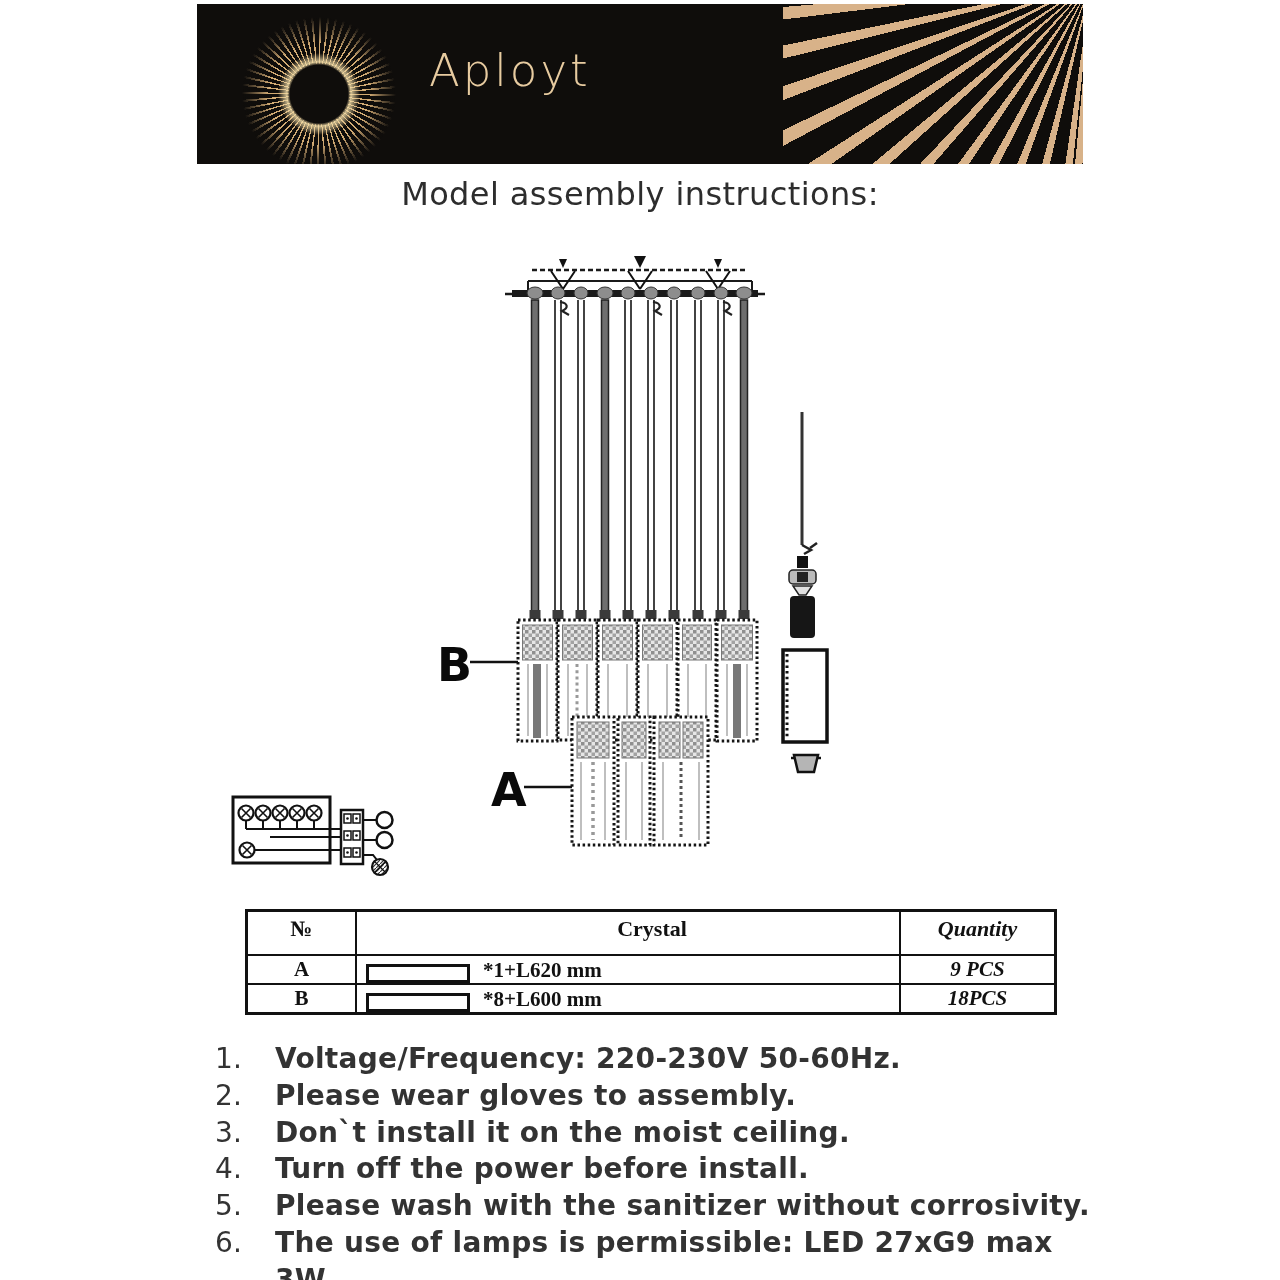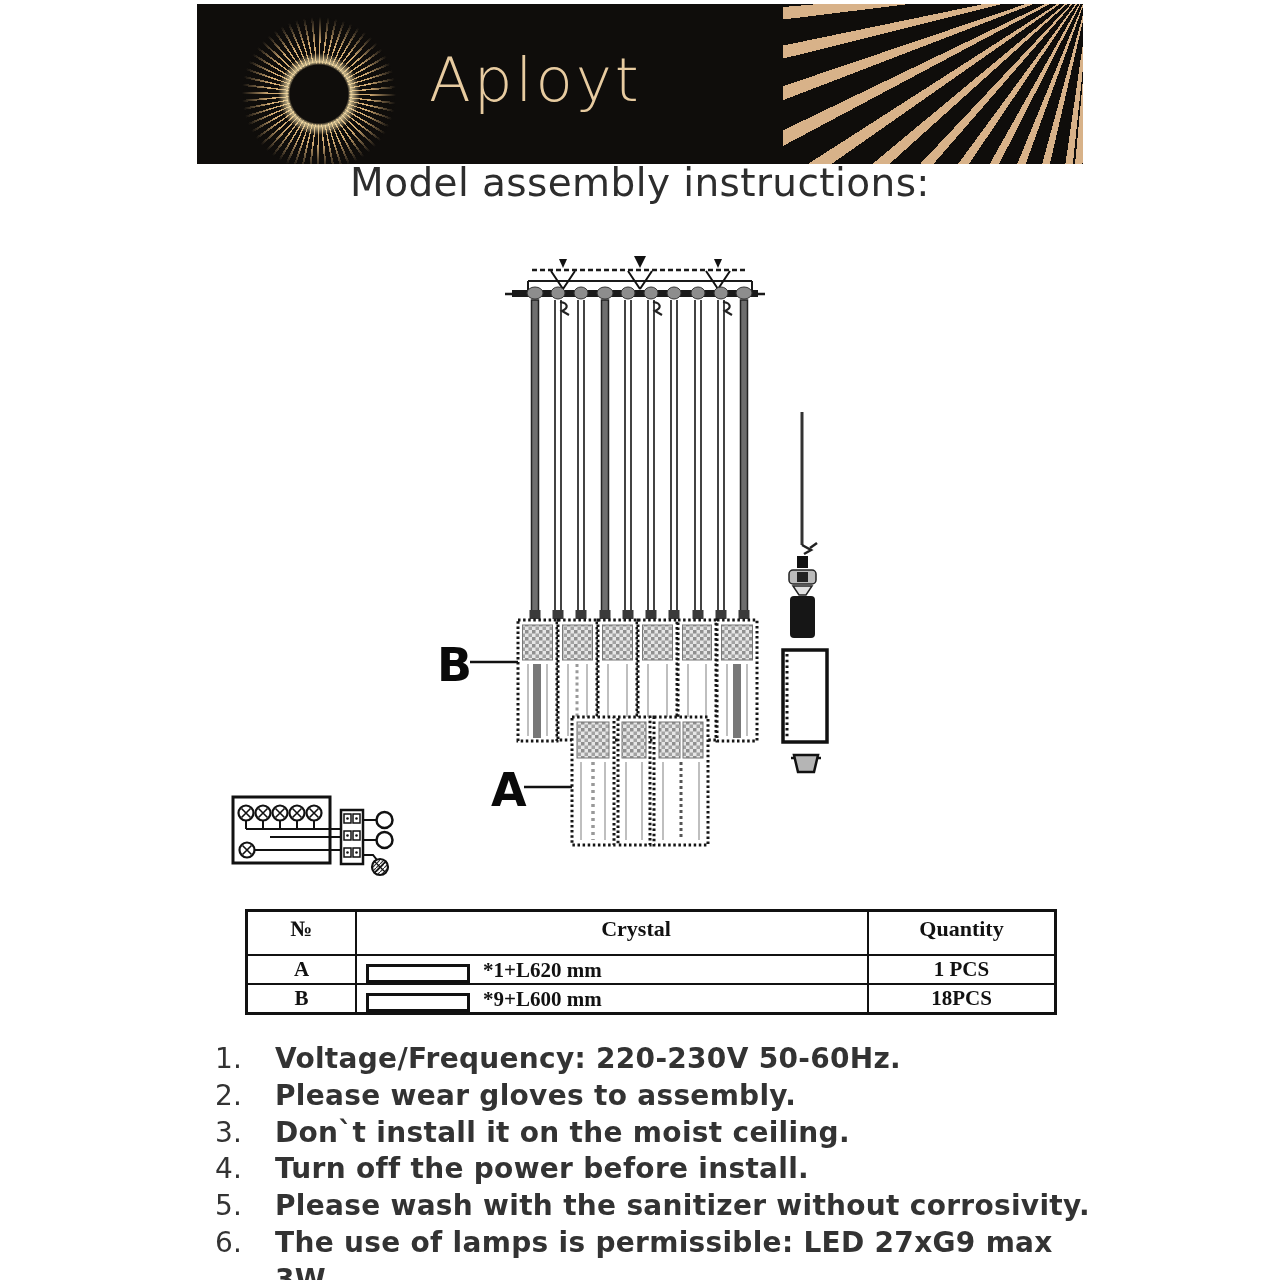--- a/index.html
+++ b/index.html
@@ -14,45 +14,45 @@
   }
   .sunburst{
     position:absolute;left:42px;top:10px;width:160px;height:160px;border-radius:50%;
     background:
       radial-gradient(circle, rgba(246,224,170,0) 0 29px, rgba(246,224,170,0.85) 32px, rgba(246,224,170,0) 41px),
       radial-gradient(circle, #0f0d0b 0 30px, rgba(15,13,11,0) 31px 50px, rgba(15,13,11,0.55) 64px, #0f0d0b 77px),
       repeating-conic-gradient(#d2ab74 0deg 1.7deg, rgba(15,13,11,0) 1.7deg 6deg);
   }
   .brand{
     position:absolute;left:232px;top:40px;
-    font-size:61px;font-weight:300;color:#e7cba0;letter-spacing:3px;
+    font-size:45px;font-weight:300;color:#e7cba0;letter-spacing:3px;
   }
   .banner-rays{
     position:absolute;right:0;top:0;width:300px;height:100%;
     background:repeating-conic-gradient(from 186deg at 103% -14%,
       #d8b289 0deg 2.3deg, rgba(15,13,11,0) 2.3deg 7deg);
   }
   
   .title{
-    position:absolute;left:0;top:164px;width:100%;text-align:center;
-    color:#2d2d2d;font-size:39px;line-height:37px;letter-spacing:0.4px;
+    position:absolute;left:0;top:176px;width:100%;text-align:center;
+    color:#2d2d2d;font-size:32px;line-height:37px;letter-spacing:0.4px;
   }
   
   .diagram{position:absolute;left:200px;top:255px;width:710px;height:650px;}
   
   .itable{
     position:absolute;left:245px;top:909px;width:812px;
     border:3px solid #111;box-sizing:border-box;
     font-family:"Liberation Serif","DejaVu Serif",serif;font-weight:bold;color:#111;
   }
   .itable .trow{display:flex;}
   .itable .trow + .trow{border-top:2.5px solid #111;}
   .itable .c-no{width:109px;border-right:2.5px solid #111;display:flex;align-items:center;justify-content:center;box-sizing:border-box;}
   .itable .c-crystal{flex:1;border-right:2.5px solid #111;display:flex;align-items:flex-end;box-sizing:border-box;}
-  .itable .c-qty{width:185px;display:flex;align-items:center;justify-content:center;box-sizing:border-box;}
+  .itable .c-qty{width:153px;display:flex;align-items:center;justify-content:center;box-sizing:border-box;font-style:italic;}
   .itable .thead{height:42px;font-size:22px;}
   .itable .thead .c-no,.itable .thead .c-qty{align-items:flex-start;padding-top:4px;}
   .itable .thead .c-crystal{justify-content:center;align-items:flex-start;padding-top:4px;padding-left:48px;}
   .itable .tbody{height:27px;font-size:21px;}
   .rect-icon{
     width:98px;height:13px;border:3px solid #111;background:#fff;
     margin-left:9px;margin-right:13px;flex:0 0 auto;
   }
   
   .instructions{position:absolute;left:215px;top:1041px;width:900px;color:#333;}
@@ -301,27 +301,27 @@
     <div class="c-no">№</div>
     <div class="c-crystal">Crystal</div>
     <div class="c-qty">Quantity</div>
   </div>
   <div class="trow tbody">
     <div class="c-no">A</div>
     <div class="c-crystal">
       <span class="rect-icon"></span>
       <span>*1+L620 mm</span>
     </div>
-    <div class="c-qty">1 PCS</div>
+    <div class="c-qty">9 PCS</div>
   </div>
   <div class="trow tbody">
     <div class="c-no">B</div>
     <div class="c-crystal">
       <span class="rect-icon"></span>
-      <span>*9+L600 mm</span>
+      <span>*8+L600 mm</span>
     </div>
     <div class="c-qty">18PCS</div>
   </div>
 </div>
 
 <div class="instructions">
   <div class="ins-item">
     <span class="ins-num">1.</span>
     <span class="ins-text">Voltage/Frequency: 220-230V 50-60Hz.</span>
   </div>

